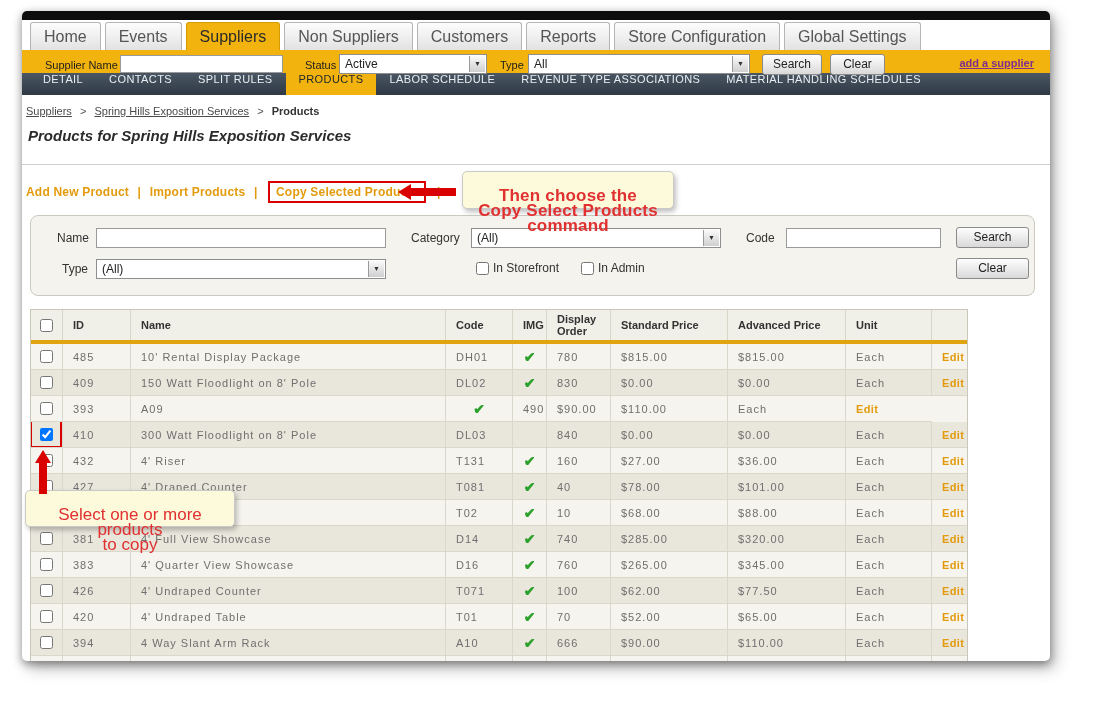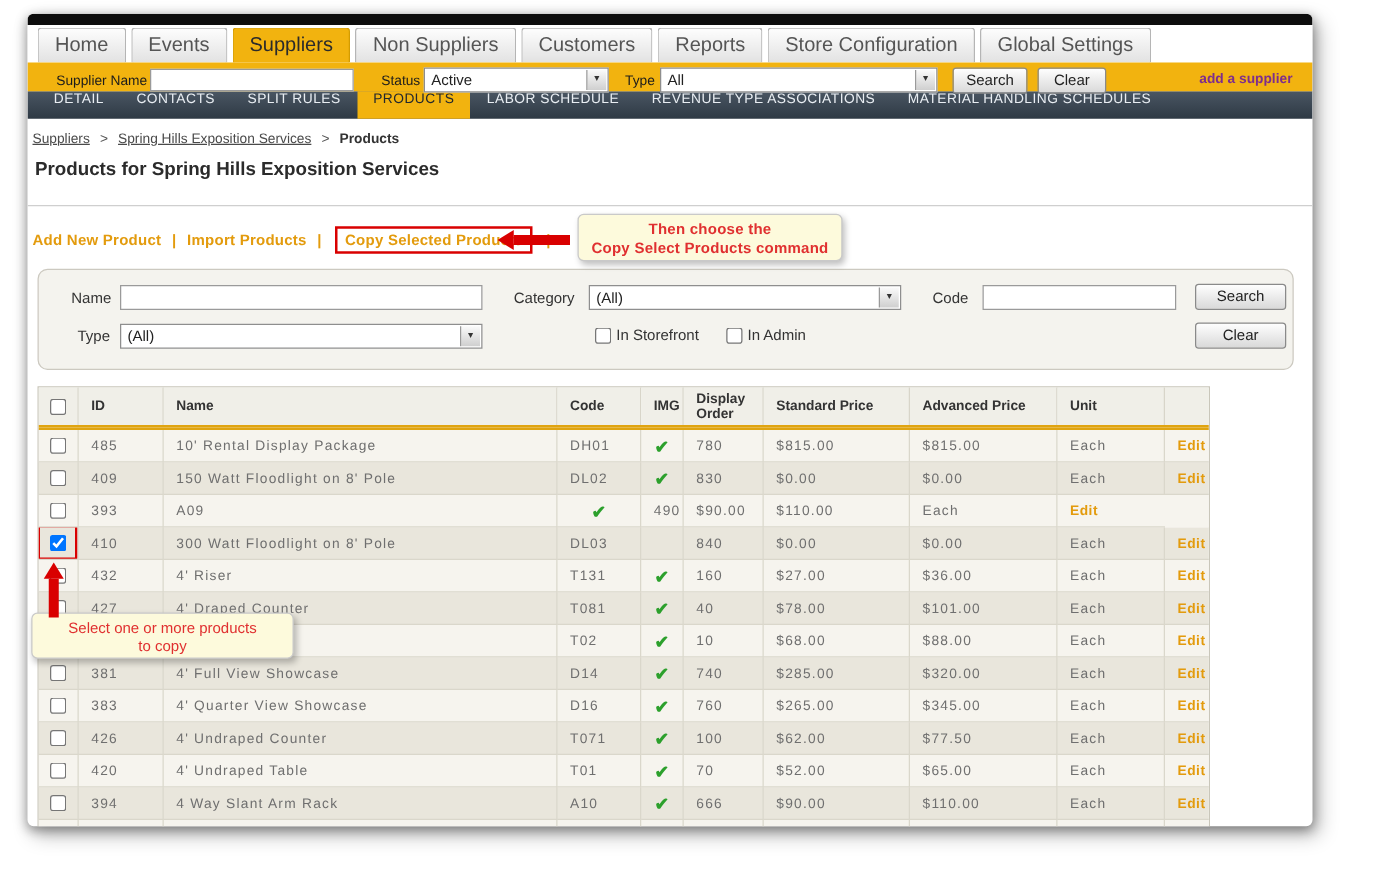--- a/index.html
+++ b/index.html
@@ -25,32 +25,32 @@
   .goldbar .lbl{position:absolute;font-size:11px;color:#1c1c1c;top:9px;}
   .tinput{background:#fff;border:1px solid #9a9a9a;height:18px;font-size:11px;padding:0 4px;}
   .sel{position:relative;background:#fff;border:1px solid #8e8e8e;height:20px;line-height:18px;
     font-size:12px;color:#222;padding:0 22px 0 5px;overflow:hidden;white-space:nowrap;}
   .sel .arrowbox{position:absolute;right:1px;top:1px;bottom:1px;width:16px;
     background:linear-gradient(#fafafa,#cfcfcf);border-left:1px solid #9a9a9a;
     display:flex;align-items:center;justify-content:center;font-size:7px;color:#333;}
   .btn{background:linear-gradient(#fefefe,#d9d9d9);border:1px solid #8a8a8a;border-radius:3px;
     font-size:12px;color:#222;text-align:center;line-height:19px;cursor:default;}
   .addlink{position:absolute;right:16px;top:7px;font-size:11px;font-weight:bold;
-    color:#7d2d8e;}
+    color:#7d2d8e;text-decoration:underline;}
   
   .subnav{height:22px;background:linear-gradient(#4a5663,#2e3944);display:flex;align-items:stretch;padding-left:8px;}
   .subnav-item{display:flex;align-items:flex-start;padding:0 13px;font-size:11px;letter-spacing:.4px;
     color:#e9eef3;white-space:nowrap;cursor:default;}
   .subnav-item.active{background:var(--accent-gold);color:#22282e;}
   
   .breadcrumb{margin:10px 0 0 4px;font-size:11px;color:#555;height:14px;}
   .crumb-link{color:#4a4a4a;text-decoration:underline;}
   .crumb-current{color:#333;font-weight:600;}
   .crumb-sep{margin:0 5px;color:#555;}
-  .page-title{margin:8px 0 17px 6px;font-size:15px;font-weight:bold;color:#2b2b2b;height:20px;}
+  .page-title{margin:8px 0 17px 6px;font-size:15px;font-weight:bold;color:#2b2b2b;height:20px;font-style:italic;}
   .rule{margin-top:9px;border-top:1px solid #cfcfcf;height:0;}
   .actions{position:relative;margin:16px 0 0 4px;height:22px;font-size:12px;font-weight:bold;
     color:var(--action-gold);letter-spacing:.2px;}
   .action-link{color:var(--action-gold);text-decoration:none;cursor:pointer;}
   .action-sep{margin:0 5px;color:var(--action-gold);}
   .copy-box{display:inline-block;border:2px solid var(--annotation-red);padding:2px 6px;margin:0 2px;}
   
   .filter-panel{position:relative;margin:12px 0 0 8px;width:1005px;height:81px;
     background:#F4F3EE;border:1px solid #CCC9C0;border-radius:8px;}
   .filter-panel .flbl{position:absolute;font-size:12px;color:#333;}
@@ -73,22 +73,22 @@
     border-right:1px solid #DAD7CB;border-bottom:1px solid #DAD7CB;overflow:hidden;white-space:nowrap;}
   .td:last-child{border-right:none;}
   .img-check{font-size:14px;font-weight:bold;color:var(--check-green);letter-spacing:0;}
   .edit-link{font-size:11px;font-weight:bold;color:var(--action-gold);letter-spacing:.4px;cursor:pointer;}
   .cb-wrap{position:relative;display:inline-flex;}
   input[type=checkbox]{width:13px;height:13px;}
   .cb-wrap.annotated::after{content:'';position:absolute;left:-10px;right:-9px;top:-8px;bottom:-7px;
     border:2px solid var(--annotation-red);border-radius:2px;}
   
   .callout{position:absolute;background:var(--callout-bg);border:1px solid #c9c9c9;border-radius:5px;
-    box-shadow:2px 3px 5px rgba(0,0,0,.25);color:var(--callout-text);font-size:12px;line-height:15px;
-    text-align:center;padding:4px 6px;z-index:5;}
+    box-shadow:2px 3px 5px rgba(0,0,0,.25);color:var(--callout-text);font-size:17px;line-height:15px;
+    text-align:center;padding:16px 6px;z-index:5;}
   .callout-copy{left:436px;top:-10px;width:212px;height:38px;}
   .callout-select{left:-6px;top:146px;width:210px;height:37px;z-index:5;}
   .arrow-left{position:absolute;left:372px;top:3px;width:58px;height:16px;display:flex;z-index:6;}
   .arrow-left .head{width:0;height:0;border-top:8px solid transparent;border-bottom:8px solid transparent;
     border-right:13px solid var(--annotation-red);}
   .arrow-left .bar{flex:1;height:8px;margin:4px 0;background:var(--annotation-red);}
   .arrow-up{position:absolute;left:4px;top:106px;width:16px;height:44px;z-index:6;}
   .arrow-up .head{width:0;height:0;border-left:8px solid transparent;border-right:8px solid transparent;
     border-bottom:13px solid var(--annotation-red);}
   .arrow-up .bar{width:8px;height:31px;margin-left:4px;background:var(--annotation-red);}

